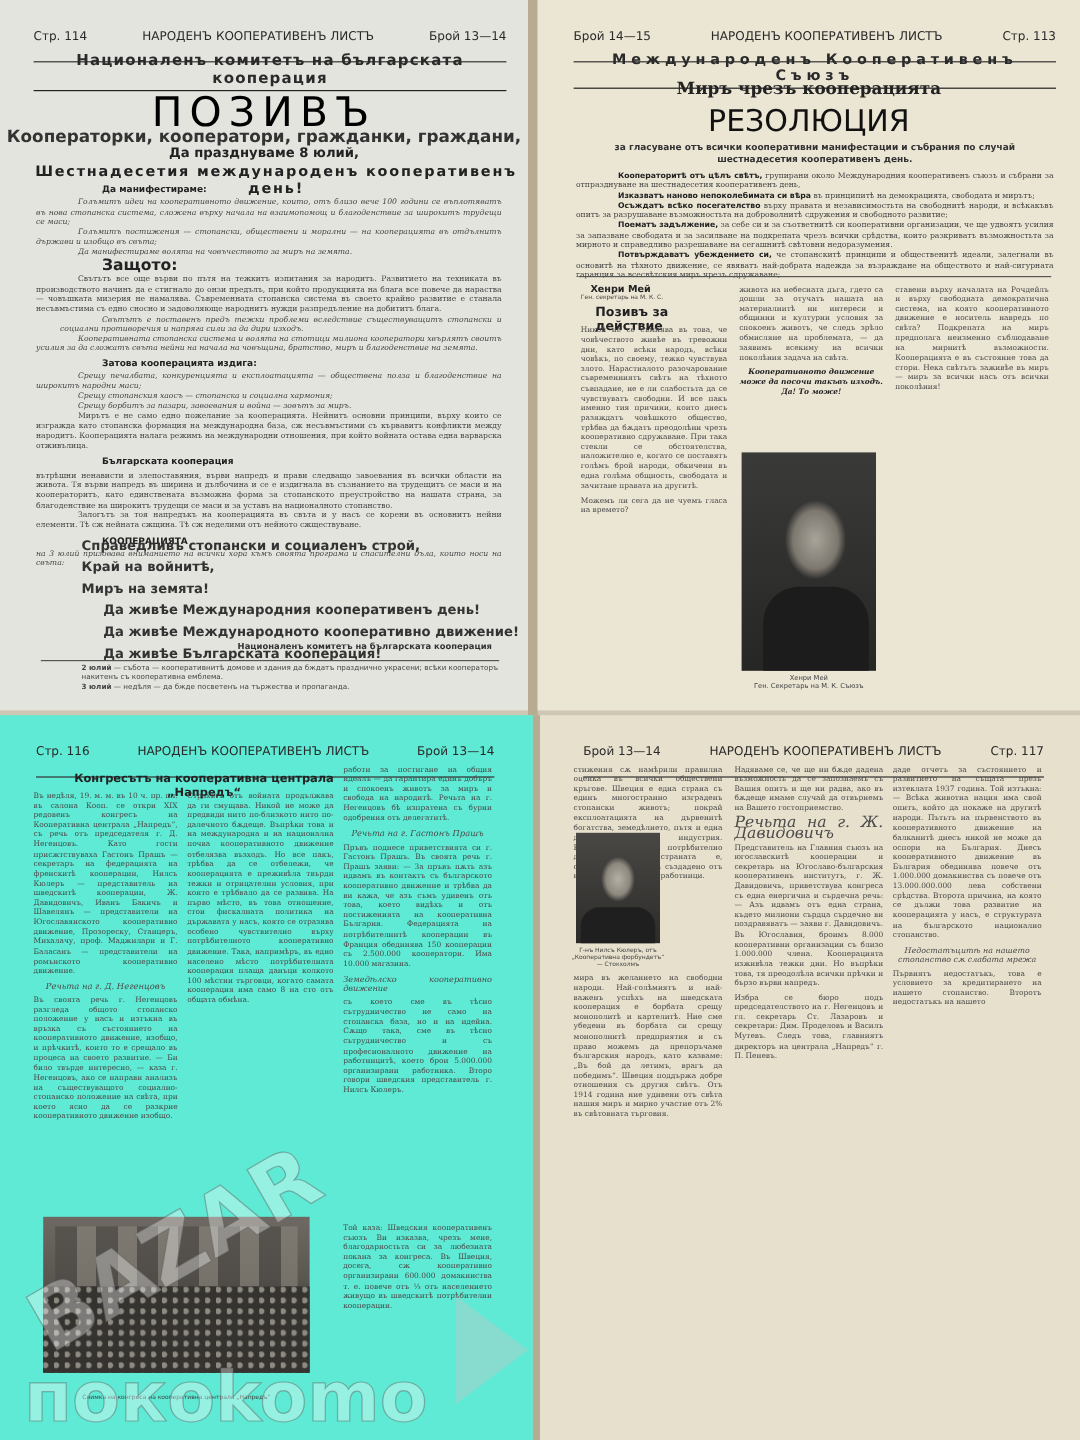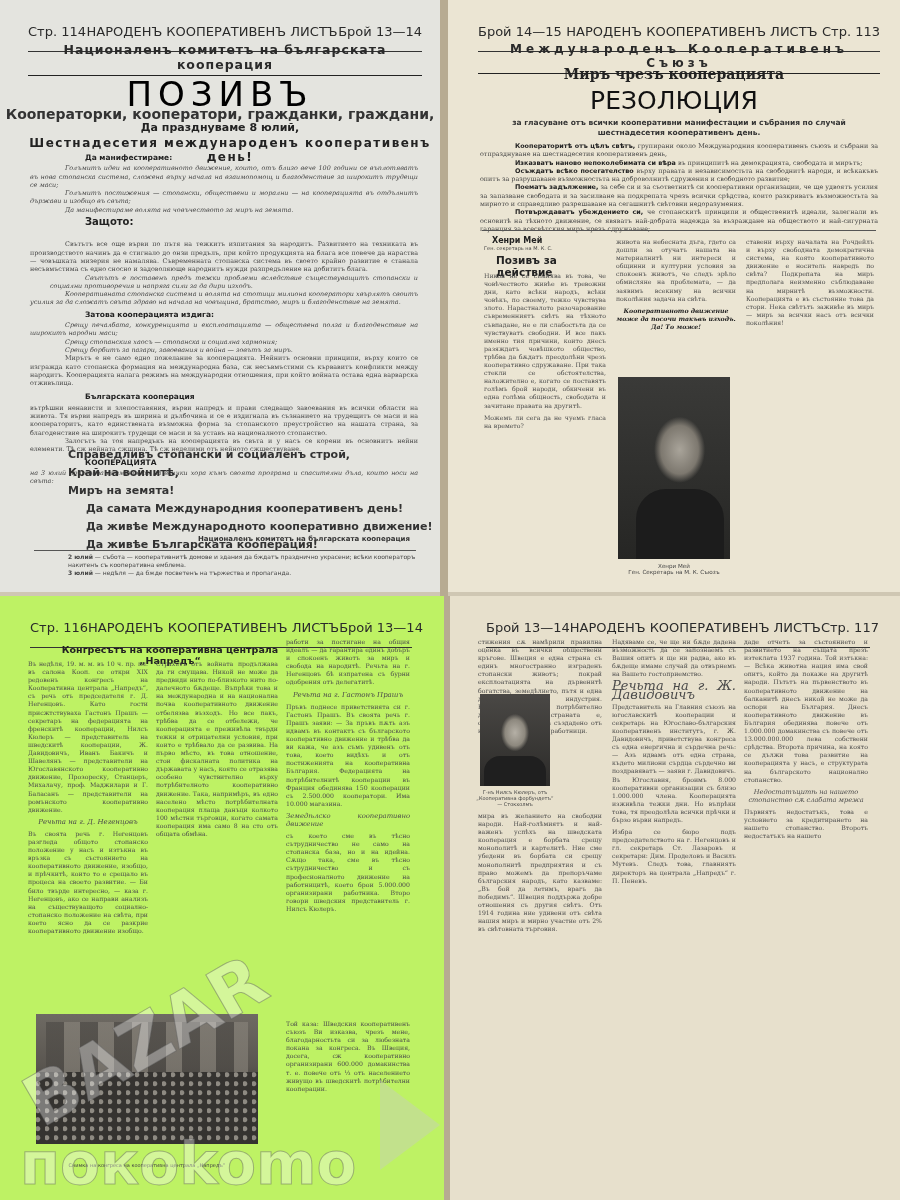--- a/index.html
+++ b/index.html
@@ -1,23 +1,23 @@
 <!DOCTYPE html>
 <html><head>
 <meta charset="utf-8">
 <style>
   html,body{margin:0;padding:0;}
   body{width:900px;height:1200px;overflow:hidden;background:#cfc7b3;font-family:"DejaVu Serif",serif;color:#2a2a2a;position:relative;}
   .page{position:absolute;background:#e9e4d6;box-sizing:border-box;overflow:hidden;}
   .p1{left:0;top:0;width:440px;height:592px;background:#e4e4df;}
   .p2{left:448px;top:0;width:452px;height:592px;background:#ebe5d3;}
-  .p3{left:0;top:596px;width:444px;height:604px;background:#bef264;}
+  .p3{left:0;top:596px;width:444px;height:604px;background:#5eead4;}
   .p4{left:450px;top:596px;width:450px;height:604px;background:#e7e0cc;}
   .gutter{position:absolute;background:#b7ab92;}
-  .runhead{position:absolute;left:28px;right:18px;top:24px;height:12px;border-bottom:1px solid #333;font-family:"DejaVu Sans",sans-serif;font-size:13px;display:flex;justify-content:space-between;align-items:flex-start;padding-bottom:15px;}
+  .runhead{position:absolute;left:28px;right:18px;top:24px;height:12px;border-bottom:1px solid #333;font-family:"DejaVu Sans",sans-serif;font-size:10px;display:flex;justify-content:space-between;align-items:center;padding-bottom:15px;}
   .runhead span{white-space:nowrap;}
   .kicker{position:absolute;left:28px;right:18px;font-family:"DejaVu Sans",sans-serif;font-weight:bold;text-align:center;letter-spacing:1px;border-bottom:1.5px solid #222;}
   .center{text-align:center;}
   .sans{font-family:"DejaVu Sans",sans-serif;}
   .body{font-size:6.4px;line-height:8.3px;text-align:justify;color:#444;}
   .it{font-style:italic;}
   .bold{font-weight:bold;color:#222;}
   .abs{position:absolute;}
   .col{position:absolute;font-size:6.2px;line-height:8.1px;color:#4a4a4a;text-align:justify;}
   .photo{position:absolute;background:#2f2f2f;}
@@ -42,43 +42,43 @@
   <div class="abs center sans" style="left:0;right:0;top:74px;font-size:34px;letter-spacing:6px;color:#000000;">ПОЗИВЪ</div>
   <div class="abs center sans" style="left:0;right:0;top:106px;font-size:14px;color:#333;font-weight:bold;">Кооператорки, кооператори, гражданки, граждани,</div>
   <div class="abs center sans bold" style="left:0;right:0;top:121px;font-size:11px;">Да празднуваме 8 юлий,</div>
   <div class="abs center sans bold" style="left:28px;right:8px;top:136px;font-size:12px;letter-spacing:1.5px;">Шестнадесетия международенъ кооперативенъ день!</div>
 
   <div class="abs body" style="left:30px;right:22px;top:154px;">
     <div class="sans bold" style="font-size:7.5px;margin-left:55px;margin-bottom:2px;">Да манифестираме:</div>
     <div class="it" style="text-indent:35px;">Голъмитъ идеи на кооперативното движение, които, отъ близо вече 100 години се въплотяватъ въ нова стопанска система, сложена върху начала на взаимопомощ и благоденствие за широкитъ трудещи се маси;</div>
     <div class="it" style="text-indent:35px;">Голъмитъ постижения — стопански, обществени и морални — на кооперацията въ отдълнитъ държави и изобщо въ свъта;</div>
     <div class="it" style="text-indent:35px;">Да манифестираме волята на човъчеството за миръ на земята.</div>
-    <div class="sans bold" style="font-size:10px;margin:4px 0 14px 55px;">Защото:</div>
+    <div class="sans bold" style="font-size:13px;margin:4px 0 2px 55px;">Защото:</div>
     <div style="text-indent:35px;">Свътътъ все още върви по пътя на тежкитъ изпитания за народитъ. Развитието на техниката въ производството начинъ да е стигнало до онзи предълъ, при който продукцията на блага все повече да нараства — човъшката мизерия не намалява. Съвременната стопанска система въ своето крайно развитие е станала несъвмъстима съ едно сносно и задоволяюще народнитъ нужди разпредъление на добититъ блага.</div>
     <div class="it" style="text-indent:35px;margin-left:20px;">Свътътъ е поставенъ предъ тежки проблеми вследствие съществуващитъ стопански и социални противоречия и напряга сили за да дири изходъ.</div>
-    <div class="it" style="text-indent:35px;">Кооперативната стопанска система и волята на стотици милиона кооператори хвърлятъ своитъ усилия за да сложатъ свъта здраво на начала на човъщина, братство, миръ и благоденствие на земята.</div>
+    <div class="it" style="text-indent:35px;">Кооперативната стопанска система и волята на стотици милиона кооператори хвърлятъ своитъ усилия за да сложатъ свъта нейни на начала на човъщина, братство, миръ и благоденствие на земята.</div>
     <div class="sans bold" style="font-size:7.5px;margin:4px 0 2px 55px;">Затова кооперацията издига:</div>
     <div class="it" style="text-indent:35px;">Срещу печалбата, конкуренцията и експлоатацията — обществена полза и благоденствие на широкитъ народни маси;</div>
     <div class="it" style="text-indent:35px;">Срещу стопанския хаосъ — стопанска и социална хармония;</div>
     <div class="it" style="text-indent:35px;font-style:italic;">Срещу борбитъ за пазари, завоевания и война — зовътъ за миръ.</div>
     <div style="text-indent:35px;">Мирътъ е не само едно пожелание за кооперацията. Нейнитъ основни принципи, върху които се изгражда като стопанска формация на международна база, сж несъвмъстими съ кървавитъ конфликти между народитъ. Кооперацията налага режимъ на международни отношения, при който войната остава една варварска отживълица.</div>
     <div class="sans bold" style="font-size:7.5px;margin:6px 0 2px 55px;">Българската кооперация</div>
     <div>вътрѣшни ненависти и злепоставяния, върви напредъ и прави следващо завоевания въ всички области на живота. Тя върви напредъ въ ширина и дълбочина и се е издигнала въ съзнанието на трудещитъ се маси и на кооператоритъ, като единствената възможна форма за стопанското преустройство на нашата страна, за благоденствие на широкитъ трудещи се маси и за уставъ на националното стопанство.</div>
     <div style="text-indent:35px;">Залогътъ за тоя напредъкъ на кооперацията въ свъта и у насъ се корени въ основнитъ нейни елементи. Тѣ сж нейната сжщина. Тѣ сж неделими отъ нейното сжществуване.</div>
     <div class="sans bold" style="font-size:7.5px;margin:5px 0 2px 55px;">КООПЕРАЦИЯТА</div>
     <div class="it">на 3 юлий призовава вниманието на всички хора къмъ своята програма и спасителни дъла, които носи на свъта:</div>
   </div>
 
   <div class="abs" style="left:68px;top:446px;">
     <div class="slogan">Справедливъ стопански и социаленъ строй,</div>
     <div class="slogan">Край на войнитѣ,</div>
     <div class="slogan">Миръ на земята!</div>
   </div>
   <div class="abs" style="left:86px;top:500px;">
-    <div class="slogan">Да самата Международния кооперативенъ день!</div>
+    <div class="slogan">Да живѣе Международния кооперативенъ день!</div>
     <div class="slogan">Да живѣе Международното кооперативно движение!</div>
     <div class="slogan">Да живѣе Българската кооперация!</div>
   </div>
   <div class="abs sans bold" style="right:30px;top:535px;font-size:7px;color:#333;">Националенъ комитетъ на българската кооперация</div>
   <div class="rule" style="left:34px;right:24px;top:550px;"></div>
   <div class="abs sans" style="left:68px;right:22px;top:553px;font-size:6px;line-height:8px;color:#444;">
     <div><b>2 юлий</b> — <span>събота</span> — <span>кооперативнитѣ домове и здания да бждатъ празднично украсени; всѣки кооператоръ накитенъ съ кооперативна емблема.</span></div>
     <div><b>3 юлий</b> — <span>недѣля</span> — <span>да бжде посветенъ на тържества и пропаганда.</span></div>
   </div>
 </div>

